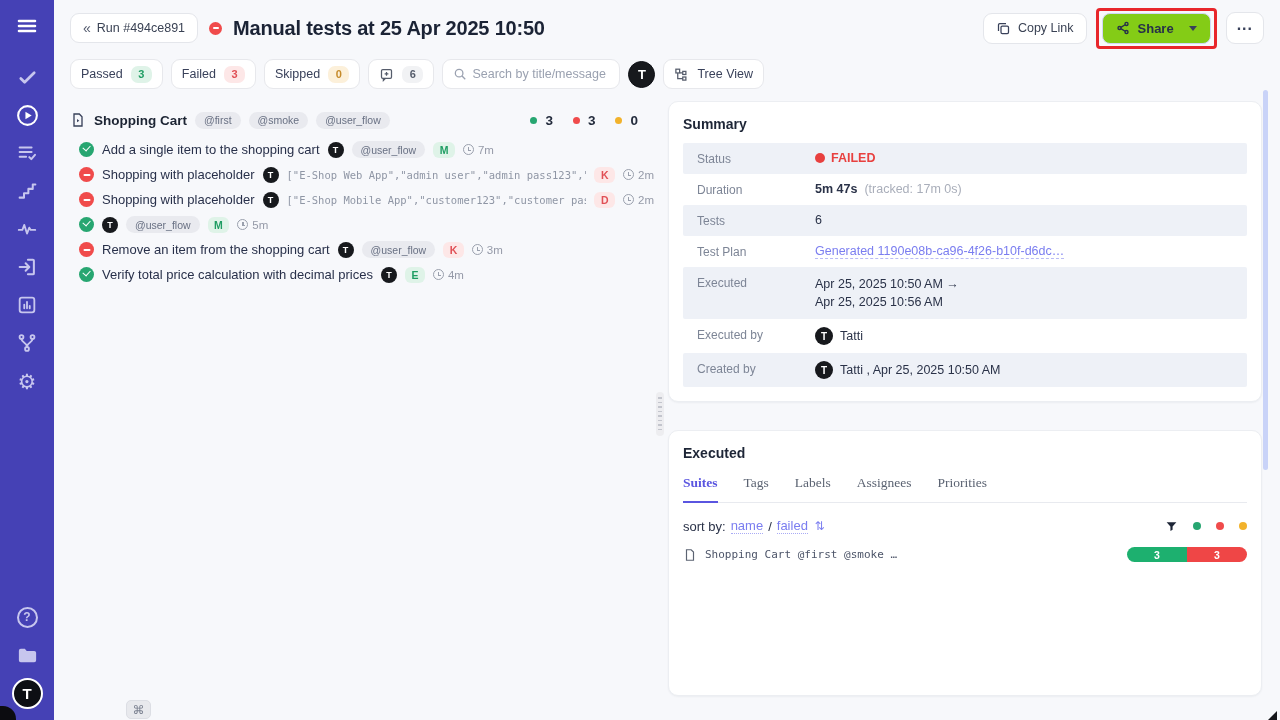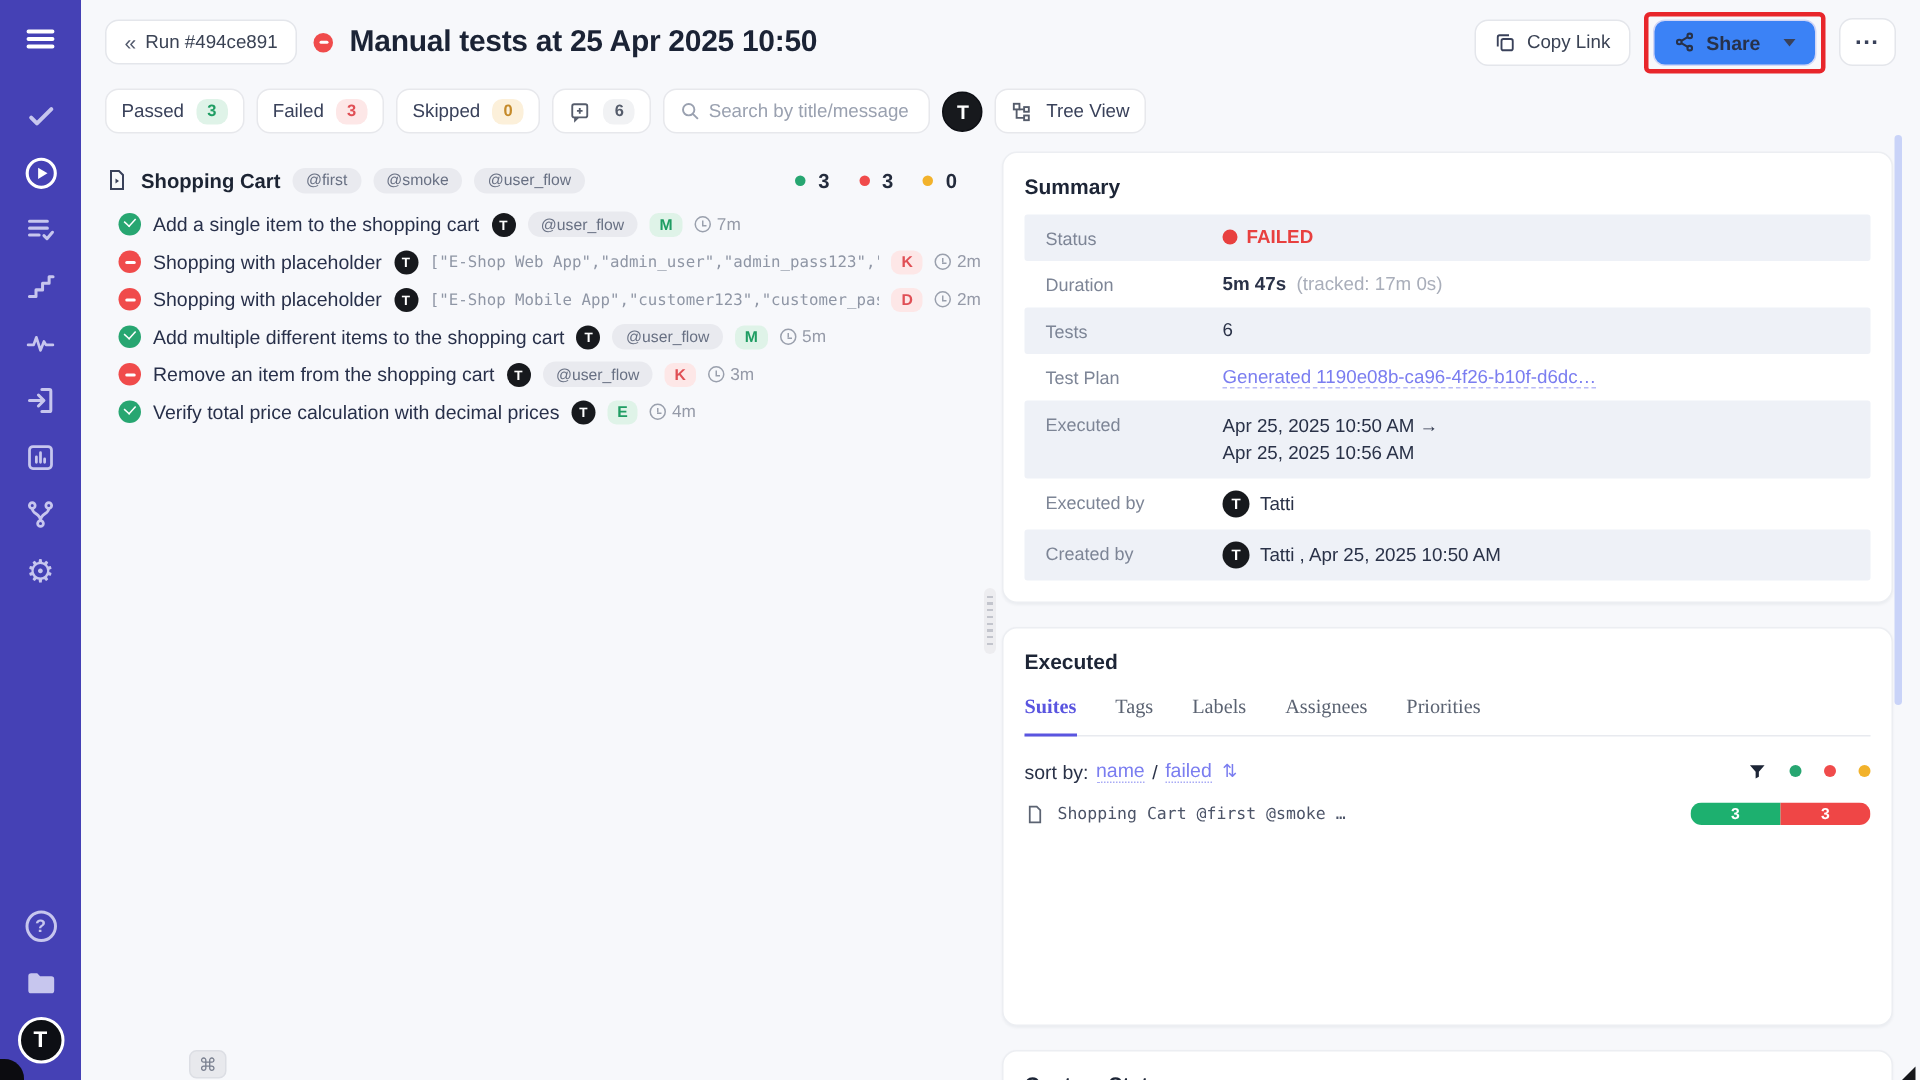--- a/index.html
+++ b/index.html
@@ -24,21 +24,21 @@
   .header { height:56px; flex-shrink:0; display:flex; align-items:center; padding:0 16px; gap:11px; }
   .chip { display:flex; align-items:center; gap:7px; background:#fff; border:1px solid #e4e6eb; border-radius:9px; padding:7px 12px; font-size:12.5px; color:#3a4254; cursor:pointer; white-space:nowrap; }
   .back-chip .chev { color:#545b6e; font-size:14px; line-height:1; letter-spacing:-1px; }
   .fail-dot { width:11px; height:11px; border-radius:50%; background:#f04b4b; position:relative; flex-shrink:0; }
   .fail-dot::after { content:""; position:absolute; left:50%; top:50%; transform:translate(-50%,-50%); width:5px; height:1.8px; background:#fff; border-radius:1px; }
   .fail-dot.small { width:13px; height:13px; } .fail-dot.small::after{ width:6px; }
   .page-title { font-size:20px; font-weight:bold; color:#1b2335; letter-spacing:-0.2px; }
   .header-right { margin-left:auto; display:flex; align-items:center; gap:9px; }
   .share-wrap { position:relative; padding:5px 6px; }
   .annotation-box { position:absolute; inset:0; border:3px solid #e8262b; border-radius:4px; pointer-events:none; }
-  .share-btn { display:flex; align-items:center; gap:8px; background:#3b82f6; border:1px solid #d2d7f6; border-radius:8px; padding:7px 13px; font-size:13px; font-weight:bold; color:#273149; cursor:pointer; }
+  .share-btn { display:flex; align-items:center; gap:8px; background:#84cc16; border:1px solid #d2d7f6; border-radius:8px; padding:7px 13px; font-size:13px; font-weight:bold; color:#273149; cursor:pointer; }
   .caret-down { width:0; height:0; border-left:4.5px solid transparent; border-right:4.5px solid transparent; border-top:5px solid #39415a; margin-left:7px; }
   .more-btn { padding:4px 10px 10px; font-size:16px; font-weight:bold; letter-spacing:1px; color:#39415a; line-height:1; }
 
   
   .filterbar { display:flex; align-items:center; gap:8px; padding:3px 16px 10px; flex-shrink:0; }
   .fchip { background:#fff; border:1px solid #e7e8ec; border-radius:9px; height:30px; display:flex; align-items:center; gap:8px; padding:0 10px; font-size:12.5px; color:#39415a; cursor:pointer; }
   .cbadge { font-size:11px; font-weight:bold; padding:2.5px 7.5px; border-radius:7px; }
   .bg-green { background:#dff3e8; color:#1f9d63; }
   .bg-red { background:#fde7e7; color:#e04f55; }
   .bg-amber { background:#fcf0da; color:#c58a2a; }
@@ -77,21 +77,21 @@
   .clock { width:11px; height:11px; border:1.3px solid #9aa0ad; border-radius:50%; position:relative; }
   .clock::after { content:""; position:absolute; left:4px; top:2px; width:1.3px; height:3.4px; background:#9aa0ad; }
   .clock::before { content:""; position:absolute; left:4px; top:4.6px; width:2.8px; height:1.3px; background:#9aa0ad; }
 
   
   .divider { width:12px; flex-shrink:0; position:relative; cursor:col-resize; }
   .grip { position:absolute; top:293px; left:2px; width:8px; height:44px; background:#ededf0; border-radius:4px; }
   .grip::after { content:""; position:absolute; left:2px; right:2px; top:5px; bottom:5px; background-image:repeating-linear-gradient(to bottom,#c3c5cd 0 1.5px,transparent 1.5px 4.5px); }
 
   
-  .right-pane { flex:1; min-width:0; padding:2px 18px 0 2px; display:flex; flex-direction:column; gap:16px; }
+  .right-pane { flex:1; min-width:0; padding:2px 18px 0 2px; display:flex; flex-direction:column; gap:28px; }
   .card { background:#fff; border:1px solid #eceef2; border-radius:10px; padding:14px; box-shadow:0 1px 2px rgba(20,30,60,.05); }
   .card-title { font-weight:bold; font-size:14px; color:#1d2536; }
 
   .sum-table { margin-top:11px; }
   .sum-row { display:flex; align-items:flex-start; padding:8px 14px; font-size:12.5px; border-radius:2px; }
   .sum-row.striped { background:#eef1f7; }
   .sum-label { width:118px; flex-shrink:0; font-size:12px; color:#7d8596; padding-top:1px; }
   .sum-value { color:#2a3248; display:flex; align-items:center; gap:7px; }
   .status-failed { color:#e8403f; font-weight:bold; font-size:12.5px; display:flex; align-items:center; gap:6px; }
   .status-failed .dot { width:10px; height:10px; border-radius:50%; background:#e8403f; }
@@ -330,21 +330,20 @@
             <span class="avatar sm">T</span>
             <span class="t-args">["E-Shop Mobile App","customer123","customer_pass456","Log In",…</span>
             <span class="t-badge bg-red">D</span>
             <span class="t-dur">
                 <span class="clock"></span>
                 <span>2m</span>
               </span>
           </div>
           <div class="test-row">
             <span class="t-status pass"></span>
-            <span class="t-title">Add multiple different items to the shopping cart</span>
             <span class="avatar sm">T</span>
             <span class="tag-pill">@user_flow</span>
             <span class="t-badge bg-green">M</span>
             <span class="t-dur">
                 <span class="clock"></span>
                 <span>5m</span>
               </span>
           </div>
           <div class="test-row">
             <span class="t-status fail"></span>

